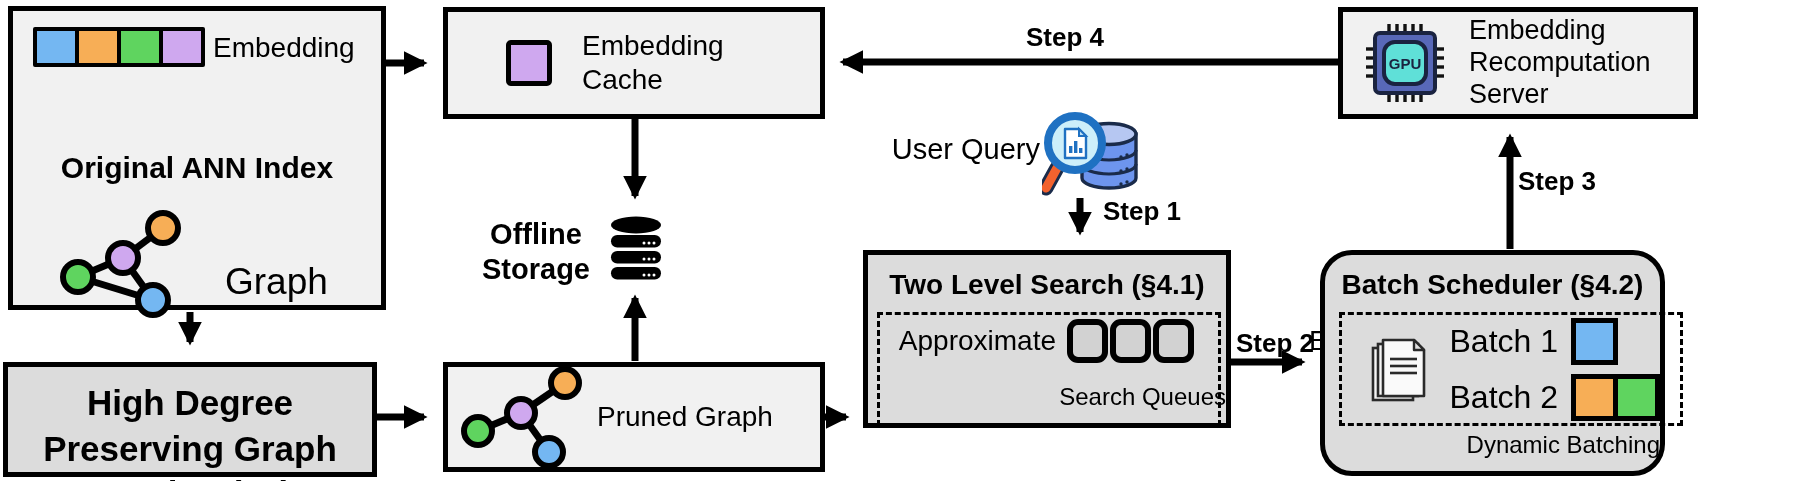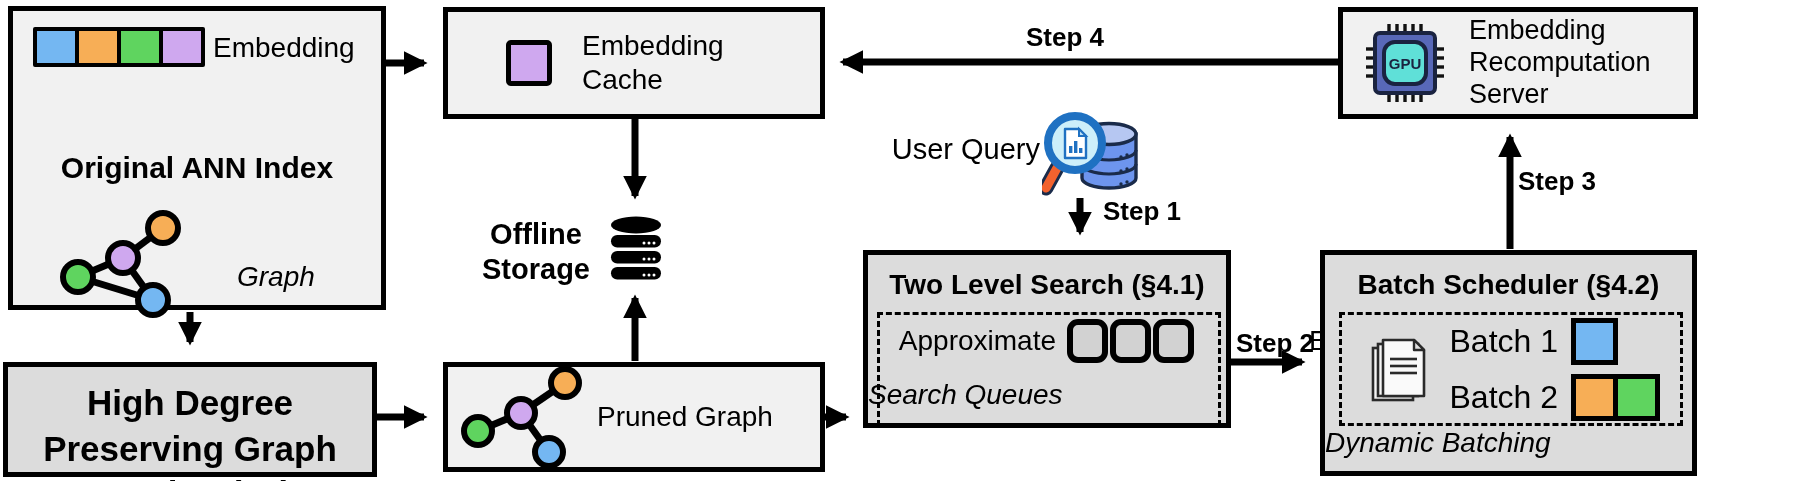--- a/index.html
+++ b/index.html
@@ -16,38 +16,38 @@
 
   
   .emb-strip{position:absolute;left:20px;top:16px;display:flex;gap:4px;background:#000;padding:4px;border-radius:2px;}
   .emb-cell{width:38px;height:32px;}
   .cell--blue{background:var(--c-blue,#74b7f2);}
   .cell--orange{background:var(--c-orange,#f7ae56);}
   .cell--green{background:var(--c-green,#5fd45f);}
   .cell--purple{background:var(--c-purple,#cfa8ef);}
 
   .ann-title{position:absolute;left:0;top:140px;width:100%;font-size:30px;font-weight:bold;text-align:center;}
-  .graph-label{position:absolute;left:224px;top:250px;font-size:28px;font-style:italic;}
+  .graph-label{position:absolute;left:212px;top:250px;font-size:37px;}
 
   .pruning-text{width:100%;padding-top:13px;font-size:35px;font-weight:bold;text-align:center;line-height:1.3;}
 
   .cache-inner{display:flex;align-items:center;justify-content:center;height:100%;gap:30px;padding-right:30px;}
   .purple-square{width:46px;height:46px;border:5px solid #000;border-radius:5px;background:var(--c-purple,#cfa8ef);}
   .cache-label{font-size:28px;line-height:1.2;width:150px;}
 
   .server-inner{display:flex;align-items:center;height:100%;gap:22px;padding-left:20px;}
   .server-label{font-size:27px;line-height:1.18;width:220px;}
 
   .uq-label{position:absolute;left:860px;top:133px;width:180px;font-size:29px;font-weight:normal;text-align:right;}
   .os-label{position:absolute;left:468px;top:217px;width:136px;font-size:29px;font-weight:bold;text-align:center;line-height:1.2;}
 
   .pg-label{position:absolute;left:597px;top:401px;font-size:28px;}
 
   .inner-title{position:absolute;left:0;top:14px;width:100%;font-size:28px;font-weight:bold;text-align:center;}
-  .inner-footer{position:absolute;left:0;bottom:12px;width:100%;font-size:28px;text-align:left;font-style:italic;}
+  .inner-footer{position:absolute;left:0;bottom:12px;width:100%;font-size:24px;text-align:right;}
   .dashed{position:absolute;border:3px dashed #000;}
 
   .q-rows{display:flex;flex-direction:row;gap:11px;padding:4px 0 0 2px;}
   .q-row{display:flex;align-items:center;}
   .q-row-label{width:185px;text-align:right;font-size:28px;padding-right:11px;}
   .q-slots{display:flex;gap:2px;}
   .q-slot{width:41px;height:44px;border:6px solid #000;border-radius:11px;background:var(--c-slot_fill,#d2d2d2);}
 
   .b-inner{display:flex;align-items:center;height:100%;padding-left:26px;gap:16px;}
   .b-rows{display:flex;flex-direction:column;gap:9px;}
@@ -218,21 +218,21 @@
           <div class="q-slots">
             <div class="q-slot"></div>
             <div class="q-slot"></div>
           </div>
         </div>
       </div>
     </div>
     <div class="inner-footer">Search Queues</div>
   </div>
 
-  <div class="box box--dark" style="left:1320px;top:250px;width:377px;height:226px;">
+  <div class="box box--dark" style="left:1320px;top:250px;width:345px;height:226px;border-radius:32px;">
     <div class="inner-title">Batch Scheduler (§4.2)</div>
     <div class="dashed" style="left:14px;top:57px;width:344px;height:114px;">
       <div class="b-inner">
         <svg width="62" height="72" viewBox="0 0 62 72">
           <rect x="5" y="15" width="40" height="52" fill="#f6f6f6" stroke="#2a2a2a" stroke-width="2.6"></rect>
           <rect x="10" y="11" width="40" height="52" fill="#f6f6f6" stroke="#2a2a2a" stroke-width="2.6"></rect>
           <path d="M15 7 h31 l10 10 v46 h-41 z" fill="#fafafa" stroke="#2a2a2a" stroke-width="2.6" stroke-linejoin="round"></path>
           <path d="M46 7 v10 h10 z" fill="#e0e0e0" stroke="#2a2a2a" stroke-width="2.4" stroke-linejoin="round"></path>
           <g stroke="#2a2a2a" stroke-width="2.6">
             <line x1="22" y1="26" x2="49" y2="26"></line>

